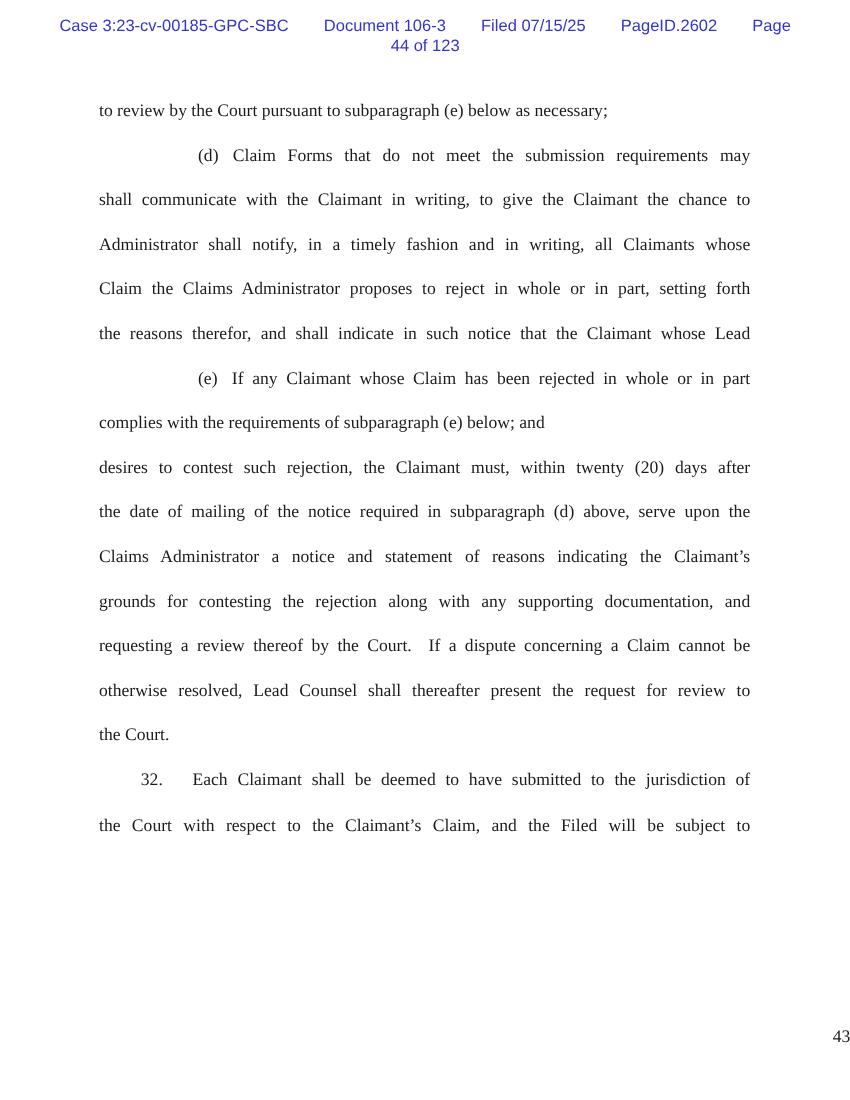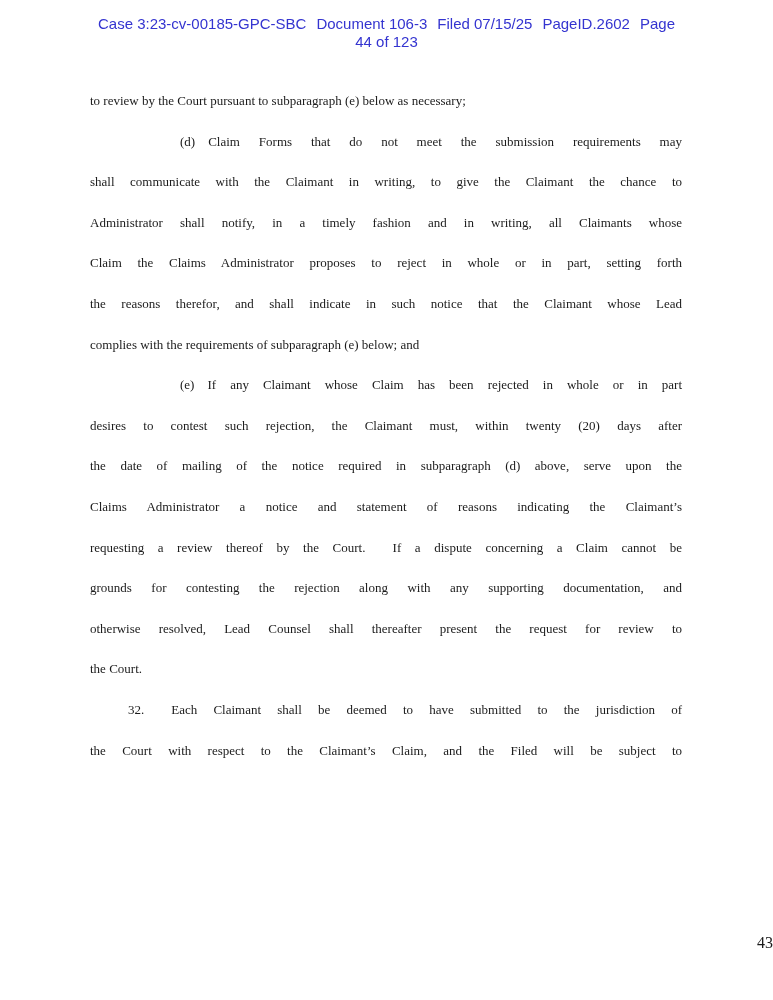--- a/index.html
+++ b/index.html
@@ -26,34 +26,34 @@
     font-family: "Liberation Sans", sans-serif;
     color: var(--stamp-color, #3434d0);
     font-size: 15px;
     line-height: 17px;
     text-align: center;
   }
   .stamp-row1 {
     display: flex;
     justify-content: center;
     align-items: baseline;
-    column-gap: 10px;
+    column-gap: 32px;
     white-space: nowrap;
   }
   .stamp-row2 {
     margin-top: 1px;
   }
 
   
   .body-text {
     position: absolute;
     left: 90px;
     top: 81px;
     width: 592px;
-    font-size: 13px;
+    font-size: 16px;
   }
   .line {
     height: 40.6px;
     line-height: 40.6px;
     text-align: left;
   }
   .line.just {
     text-align: justify;
     text-align-last: justify;
   }
@@ -91,27 +91,27 @@
     <div class="stamp-row2">44 of 123</div>
   </div>
 
   <div class="body-text">
       <div class="line">to review by the Court pursuant to subparagraph (e) below as necessary;</div>
       <div class="line just"><span class="fi fi-sub"></span><span>(d)</span><span class="tab tab-sub"></span>Claim Forms that do not meet the submission requirements may</div>
       <div class="line just">shall communicate with the Claimant in writing, to give the Claimant the chance to</div>
       <div class="line just">Administrator shall notify, in a timely fashion and in writing, all Claimants whose</div>
       <div class="line just">Claim the Claims Administrator proposes to reject in whole or in part, setting forth</div>
       <div class="line just">the reasons therefor, and shall indicate in such notice that the Claimant whose Lead</div>
+      <div class="line just"><span class="fi fi-sub"></span><span>(e)</span><span class="tab tab-sub"></span>If any Claimant whose Claim has been rejected in whole or in part</div>
       <div class="line">complies with the requirements of subparagraph (e) below; and</div>
-      <div class="line just"><span class="fi fi-sub"></span><span>(e)</span><span class="tab tab-sub"></span>If any Claimant whose Claim has been rejected in whole or in part</div>
       <div class="line just">desires to contest such rejection, the Claimant must, within twenty (20) days after</div>
       <div class="line just">the date of mailing of the notice required in subparagraph (d) above, serve upon the</div>
       <div class="line just">Claims Administrator a notice and statement of reasons indicating the Claimant’s</div>
+      <div class="line just">grounds for contesting the rejection along with any supporting documentation, and</div>
       <div class="line just">requesting a review thereof by the Court.&nbsp; If a dispute concerning a Claim cannot be</div>
-      <div class="line just">grounds for contesting the rejection along with any supporting documentation, and</div>
       <div class="line just">otherwise resolved, Lead Counsel shall thereafter present the request for review to</div>
       <div class="line">the Court.</div>
       <div class="line just"><span class="fi fi-num"></span><span>32.</span><span class="tab tab-num"></span>Each Claimant shall be deemed to have submitted to the jurisdiction of</div>
       <div class="line just">the Court with respect to the Claimant’s Claim, and the Filed will be subject to</div>
     </div>
 
   <div class="page-number">43</div>
 
 </div>
 

